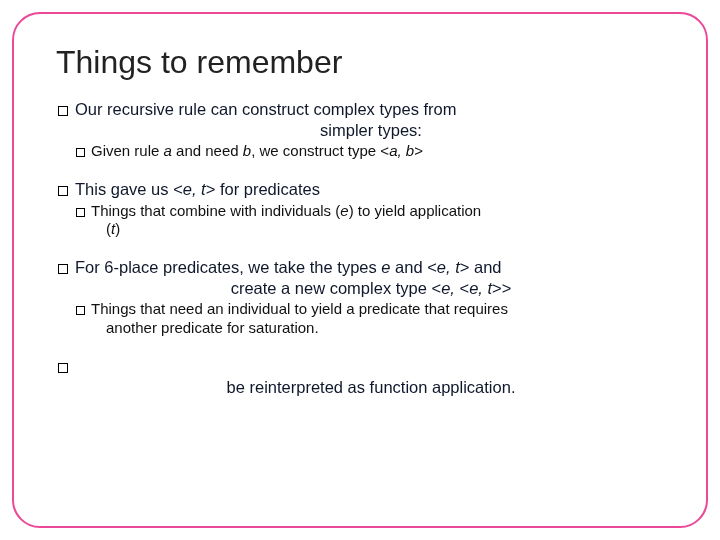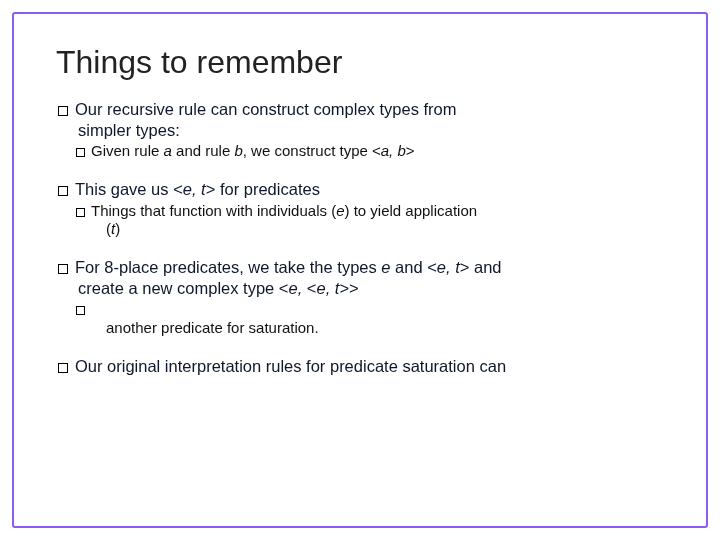--- a/index.html
+++ b/index.html
@@ -10,41 +10,42 @@
     font-family: Arial, Helvetica, sans-serif;
     position: relative;
     overflow: hidden;
   }
   .slide {
     position: absolute;
     top: 12px;
     left: 12px;
     right: 12px;
     bottom: 12px;
-    border: 2px solid #8b5cf6;
-    border-radius: 3px;
+    border: 2px solid #ec4899;
+    border-radius: 28px;
     padding: 30px 42px 20px 42px;
   }
   .title {
     font-size: 32px;
     font-weight: 400;
     color: #222;
     margin-bottom: 18px;
     font-family: Arial, sans-serif;
   }
   .l1 {
     font-size: 16.5px;
     color: #0f172a;
     line-height: 1.25;
     margin-bottom: 2px;
     padding-left: 2px;
   }
   .l1 .cont {
     display: block;
     padding-left: 20px;
+    text-align: center;
   }
   .l2 {
     font-size: 15px;
     color: #111;
     line-height: 1.25;
     padding-left: 20px;
     margin-top: 2px;
   }
   .l2 .cont {
     display: block;
@@ -74,43 +75,44 @@
 
 <div class="slide">
 
   <h1 class="title">Things to remember</h1>
 
   <div class="l1">
     <span class="sq"></span><span>Our recursive rule can construct complex types from</span>
     <span class="cont">simpler types:</span>
   </div>
   <div class="l2">
-    <span class="sq-sm"></span><span>Given rule </span><em class="i">a</em><span> and rule </span><em class="i">b</em><span>, we construct type &lt;</span><em class="i">a, b</em><span>&gt;</span>
+    <span class="sq-sm"></span><span>Given rule </span><em class="i">a</em><span> and need </span><em class="i">b</em><span>, we construct type &lt;</span><em class="i">a, b</em><span>&gt;</span>
   </div>
 
   <div class="gap"></div>
 
   <div class="l1">
     <span class="sq"></span><span>This gave us &lt;</span><em class="i">e, t</em><span>&gt; for predicates</span>
   </div>
   <div class="l2">
-    <span class="sq-sm"></span><span>Things that function with individuals (</span><em class="i">e</em><span>) to yield application</span>
+    <span class="sq-sm"></span><span>Things that combine with individuals (</span><em class="i">e</em><span>) to yield application</span>
     <span class="cont"><span>(</span><em class="i">t</em><span>)</span></span>
   </div>
 
   <div class="gap"></div>
 
   <div class="l1">
-    <span class="sq"></span><span>For 8-place predicates, we take the types </span><em class="i">e</em><span> and  &lt;</span><em class="i">e, t</em><span>&gt; and</span>
+    <span class="sq"></span><span>For 6-place predicates, we take the types </span><em class="i">e</em><span> and  &lt;</span><em class="i">e, t</em><span>&gt; and</span>
     <span class="cont"><span>create a new complex type &lt;</span><em class="i">e, </em><span>&lt;</span><em class="i">e, t</em><span>&gt;&gt;</span></span>
   </div>
   <div class="l2">
-    <span class="sq-sm"></span>
+    <span class="sq-sm"></span><span>Things that need an individual to yield a predicate that requires</span>
     <span class="cont">another predicate for saturation.</span>
   </div>
 
   <div class="gap"></div>
 
   <div class="l1">
-    <span class="sq"></span><span>Our original interpretation rules for predicate saturation can</span>
+    <span class="sq"></span>
+    <span class="cont">be reinterpreted as function application.</span>
   </div>
 
 </div>
 
 </body></html>

